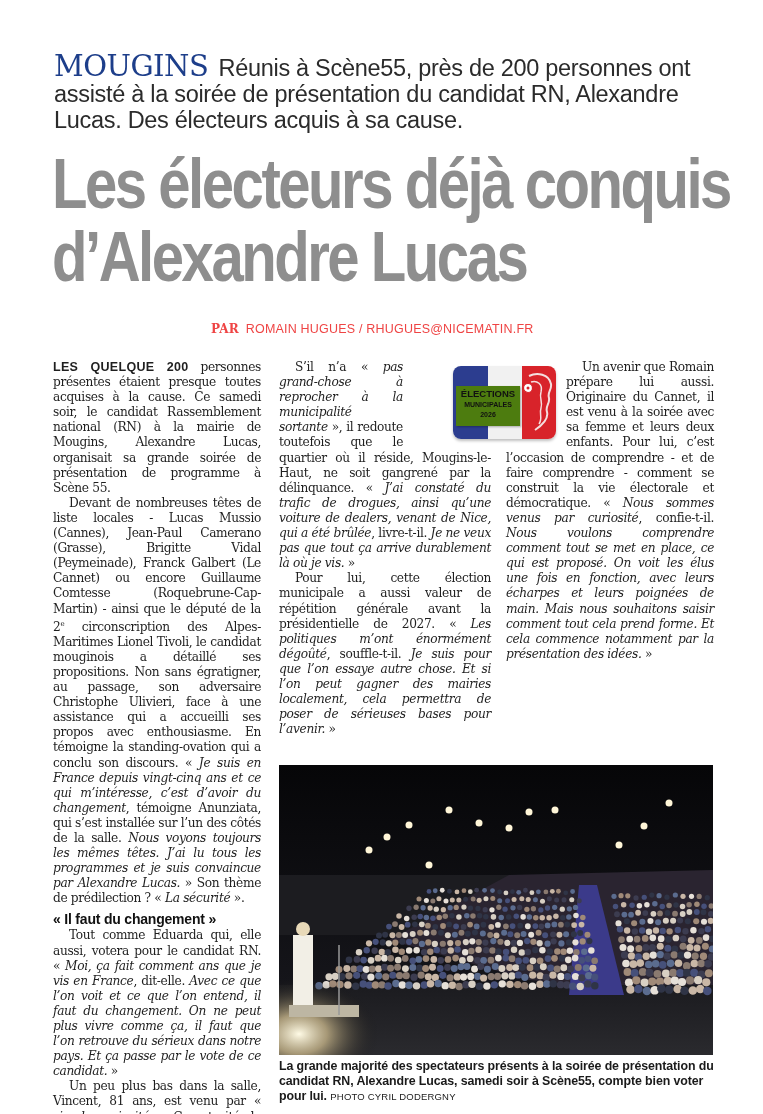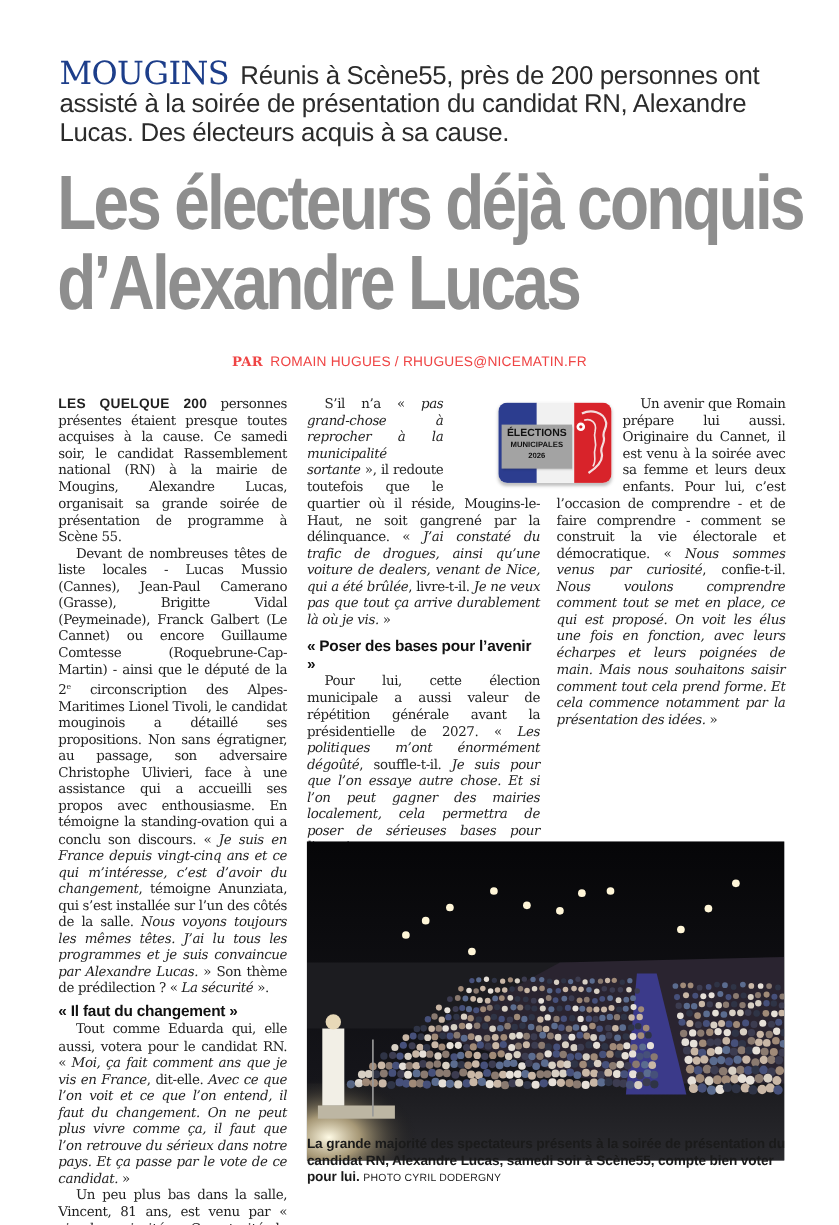--- a/index.html
+++ b/index.html
@@ -49,37 +49,37 @@
     #col3 { left: 506px; top: 360px; width: 208px; }
 
     .logo {
       position: absolute; left: 453px; top: 366px; width: 103px; height: 73px;
       border-radius: 8px; overflow: hidden; box-shadow: 0 2px 3px rgba(0,0,0,0.25);
     }
     .logo .blue { position: absolute; left: 0; top: 0; width: 34%; height: 100%; background: #2c3d8f; }
     .logo .white { position: absolute; left: 34%; top: 0; width: 33%; height: 100%; background: #f1f1f1; }
     .logo .red { position: absolute; left: 67%; top: 0; width: 33%; height: 100%; background: #d8232a; }
     .logo .label {
-      position: absolute; left: 3px; top: 20px; width: 64px; height: 40px; background: #a3a3a3;
+      position: absolute; left: 3px; top: 20px; width: 64px; height: 40px; background: #4d7c0f;
       text-align: center; font-family: "Liberation Sans", sans-serif; font-weight: bold; color: #111;
       box-shadow: 1px 1px 2px rgba(0,0,0,0.3);
     }
     .logo .l1 { font-size: 9.5px; line-height: 12px; margin-top: 2px; }
     .logo .l2 { font-size: 7px; line-height: 10px; }
     .logo .l3 { font-size: 7px; line-height: 9px; }
     .logo .profile { position: absolute; left: 70px; top: 6px; }
 
     .photo {
       position: absolute; left: 279px; top: 765px; width: 434px; height: 290px;
       background: #0d0d10; overflow: hidden;
     }
     .photo svg { display: block; }
 
     .caption {
-      position: absolute; left: 279px; top: 1033px; width: 440px;
+      position: absolute; left: 279px; top: 1059px; width: 440px;
       font-family: "Liberation Sans", sans-serif; font-weight: bold; font-size: 12.4px; line-height: 15px;
       color: #1a1a1a; letter-spacing: -0.1px;
     }
     .caption .credit { font-weight: normal; font-size: 9.5px; letter-spacing: 0.2px; }
   </style>
 </head>
 <body>
 
 <div class="kicker">
   <span class="place">MOUGINS</span>
@@ -100,21 +100,20 @@
   <p><span class="lead">LES QUELQUE 200</span><span> personnes présentes étaient presque toutes acquises à la cause. Ce samedi soir, le candidat Rassemblement national (RN) à la mairie de Mougins, Alexandre Lucas, organisait sa grande soirée de présentation de programme à Scène 55.</span></p>
   <p class="ind"><span>Devant de nombreuses têtes de liste locales - Lucas Mussio (Cannes), Jean-Paul Camerano (Grasse), Brigitte Vidal (Peymeinade), Franck Galbert (Le Cannet) ou encore Guillaume Comtesse (Roquebrune-Cap-Martin) - ainsi que le député de la 2</span><sup>e</sup><span> circonscription des Alpes-Maritimes Lionel Tivoli, le candidat mouginois a détaillé ses propositions. Non sans égratigner, au passage, son adversaire Christophe Ulivieri, face à une assistance qui a accueilli ses propos avec enthousiasme. En témoigne la standing-ovation qui a conclu son discours. « </span><i>Je suis en France depuis vingt-cinq ans et ce qui m’intéresse, c’est d’avoir du changement</i><span>, témoigne Anunziata, qui s’est installée sur l’un des côtés de la salle. </span><i>Nous voyons toujours les mêmes têtes. J’ai lu tous les programmes et je suis convaincue par Alexandre Lucas.</i><span> » Son thème de prédilection ? « </span><i>La sécurité</i><span> ».</span></p>
   <div class="inter">« Il faut du changement »</div>
   <p class="ind"><span>Tout comme Eduarda qui, elle aussi, votera pour le candidat RN. « </span><i>Moi, ça fait comment ans que je vis en France</i><span>, dit-elle. </span><i>Avec ce que l’on voit et ce que l’on entend, il faut du changement. On ne peut plus vivre comme ça, il faut que l’on retrouve du sérieux dans notre pays. Et ça passe par le vote de ce candidat.</i><span> »</span></p>
   <p class="ind"><span>Un peu plus bas dans la salle, Vincent, 81 ans, est venu par « </span><i>simple curiosité</i><span id="p4b-span"> ». Ce retraité de l’administration n’est pas encarté au parti, « </span></p>
 </div>
 
 <div class="col" id="col2">
   <div style="float:right;width:88px;height:88px;"></div>
   <p class="ind"><span>S’il n’a « </span><i>pas grand-chose à reprocher à la municipalité sortante</i><span> », il redoute toutefois que le quartier où il réside, Mougins-le-Haut, ne soit gangrené par la délinquance. « </span><i>J’ai constaté du trafic de drogues, ainsi qu’une voiture de dealers, venant de Nice, qui a été brûlée</i><span>, livre-t-il. </span><i>Je ne veux pas que tout ça arrive durablement là où je vis.</i><span> »</span></p>
-  <div class="inter" style="margin-top:8px;">« Poser des bases pour l’avenir »</div>
   <p class="ind"><span>Pour lui, cette élection municipale a aussi valeur de répétition générale avant la présidentielle de 2027. « </span><i>Les politiques m’ont énormément dégoûté</i><span>, souffle-t-il. </span><i>Je suis pour que l’on essaye autre chose. Et si l’on peut gagner des mairies localement, cela permettra de poser de sérieuses bases pour l’avenir.</i><span> »</span></p>
 </div>
 
 <div class="col" id="col3">
   <div style="float:left;width:60px;height:88px;"></div>
   <p class="ind"><span>Un avenir que Romain prépare lui aussi. Originaire du Cannet, il est venu à la soirée avec sa femme et leurs deux enfants. Pour lui, c’est l’occasion de comprendre - et de faire comprendre - comment se construit la vie électorale et démocratique. « </span><i>Nous sommes venus par curiosité</i><span>, confie-t-il. </span><i>Nous voulons comprendre comment tout se met en place, ce qui est proposé. On voit les élus une fois en fonction, avec leurs écharpes et leurs poignées de main. Mais nous souhaitons saisir comment tout cela prend forme. Et cela commence notamment par la présentation des idées.</i><span> »</span></p>
 </div>
 
 <div class="logo">
   <div class="blue"></div>

